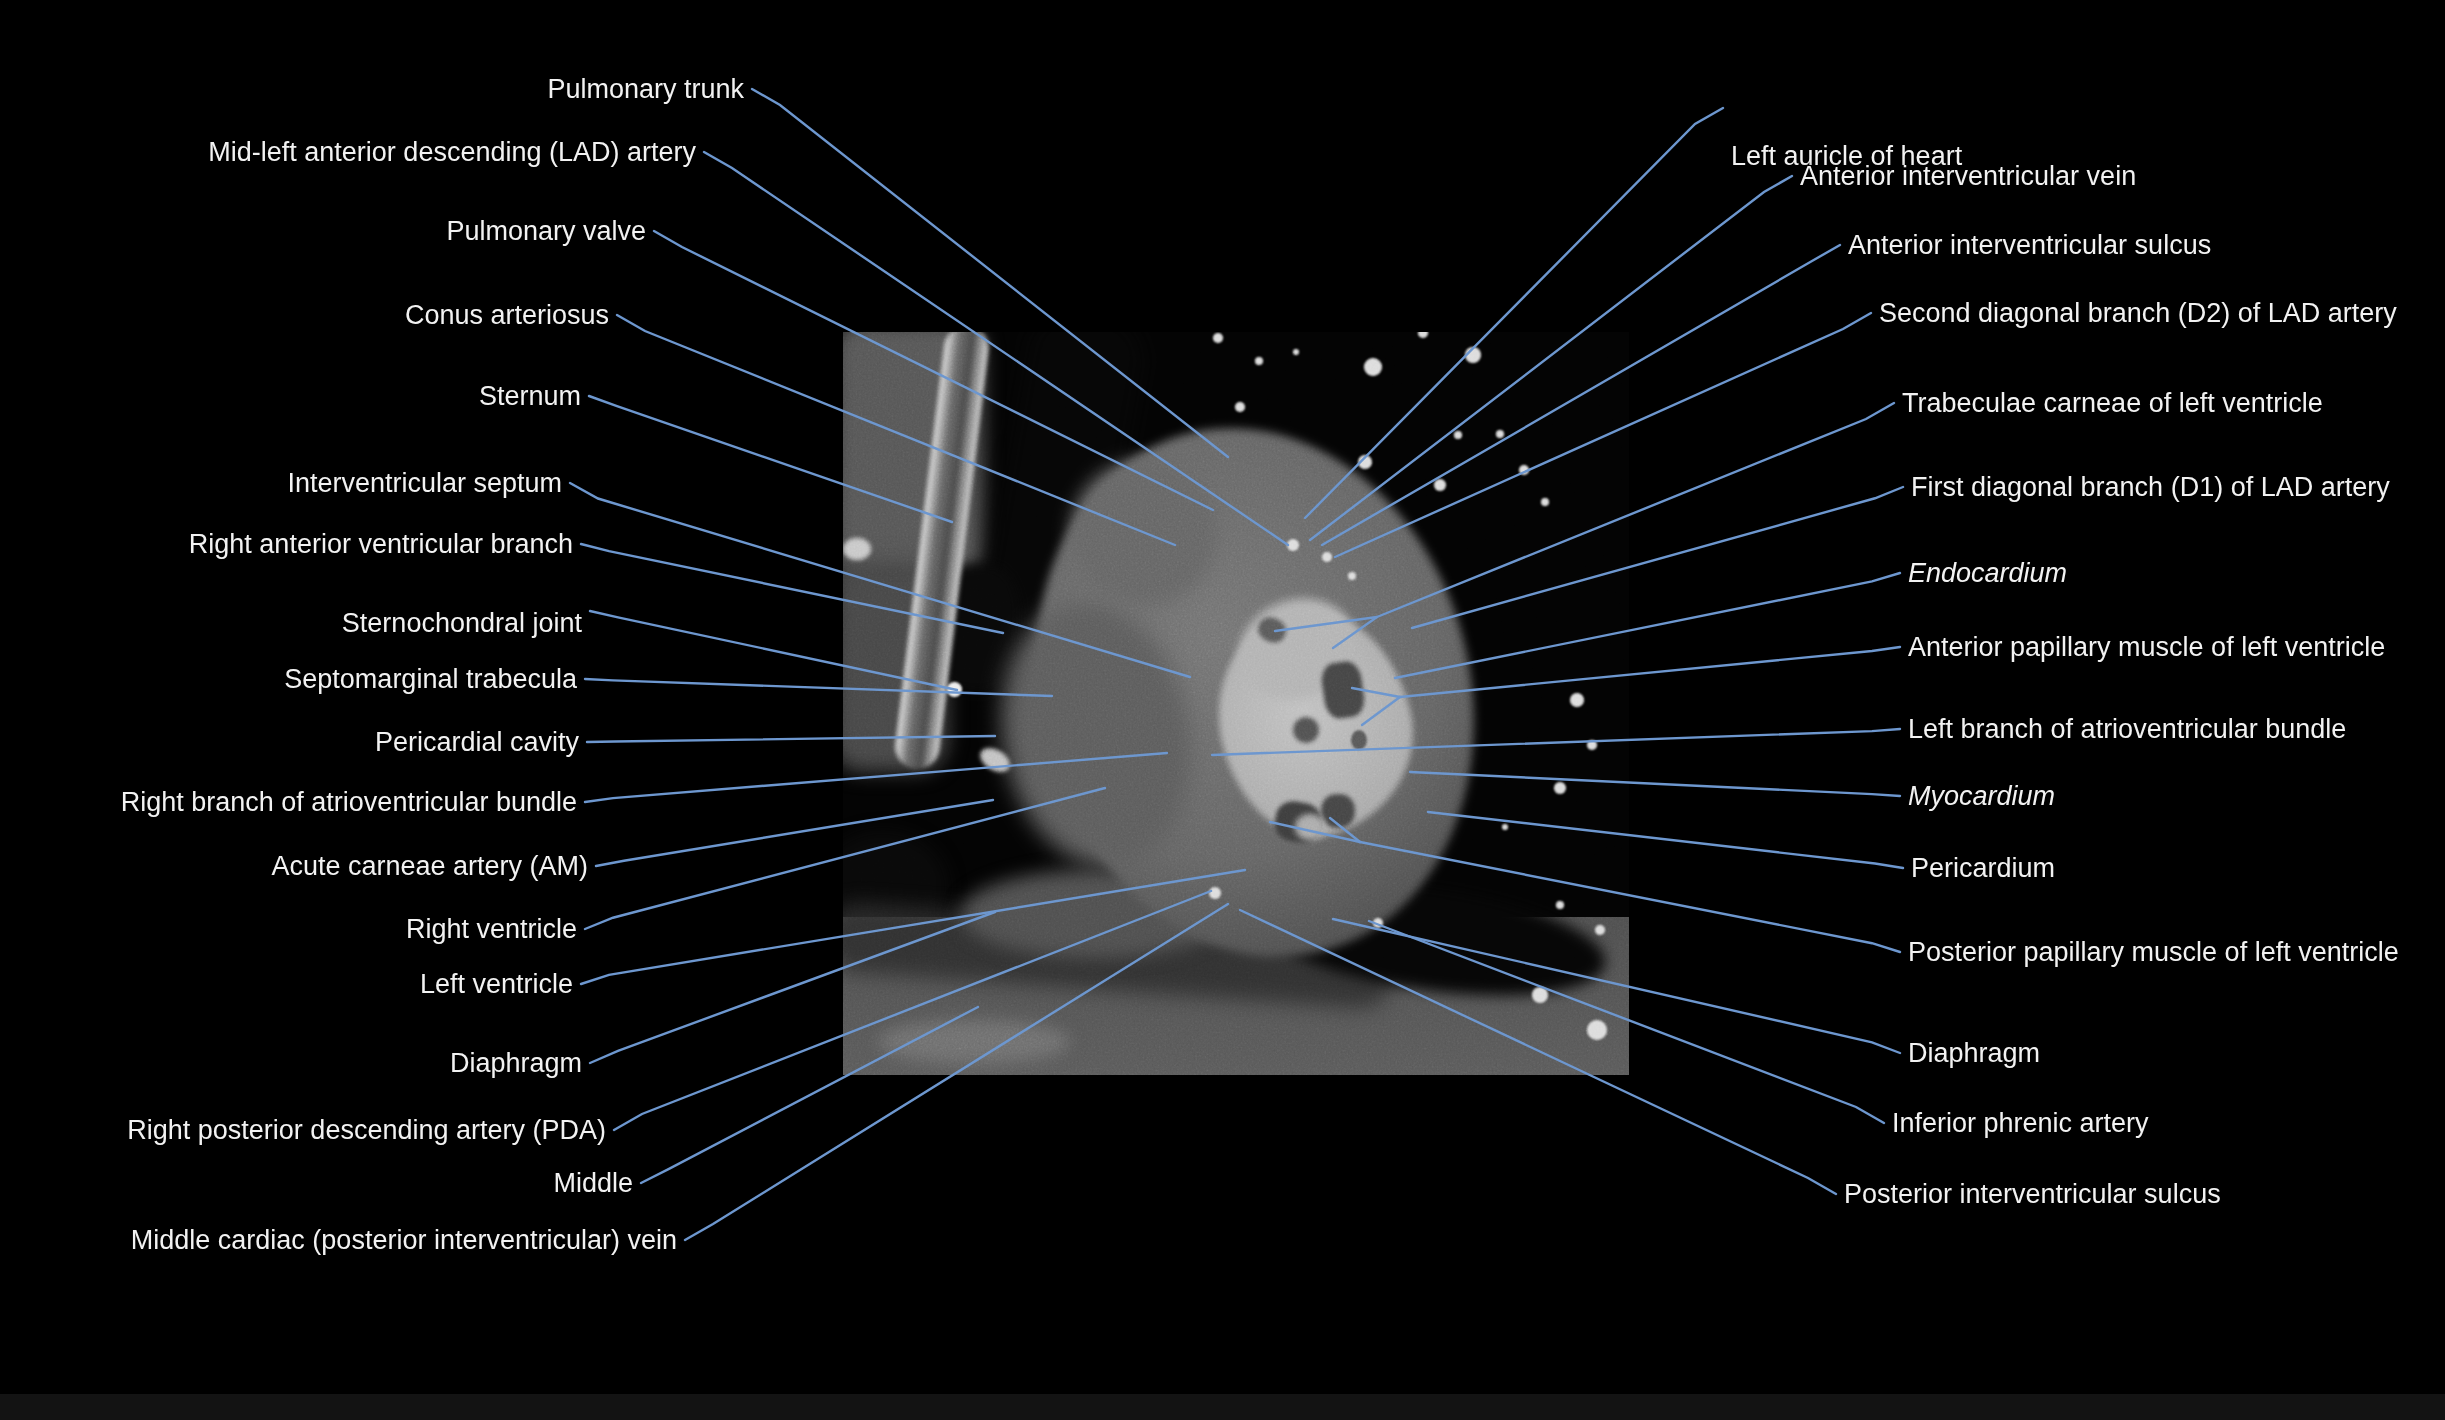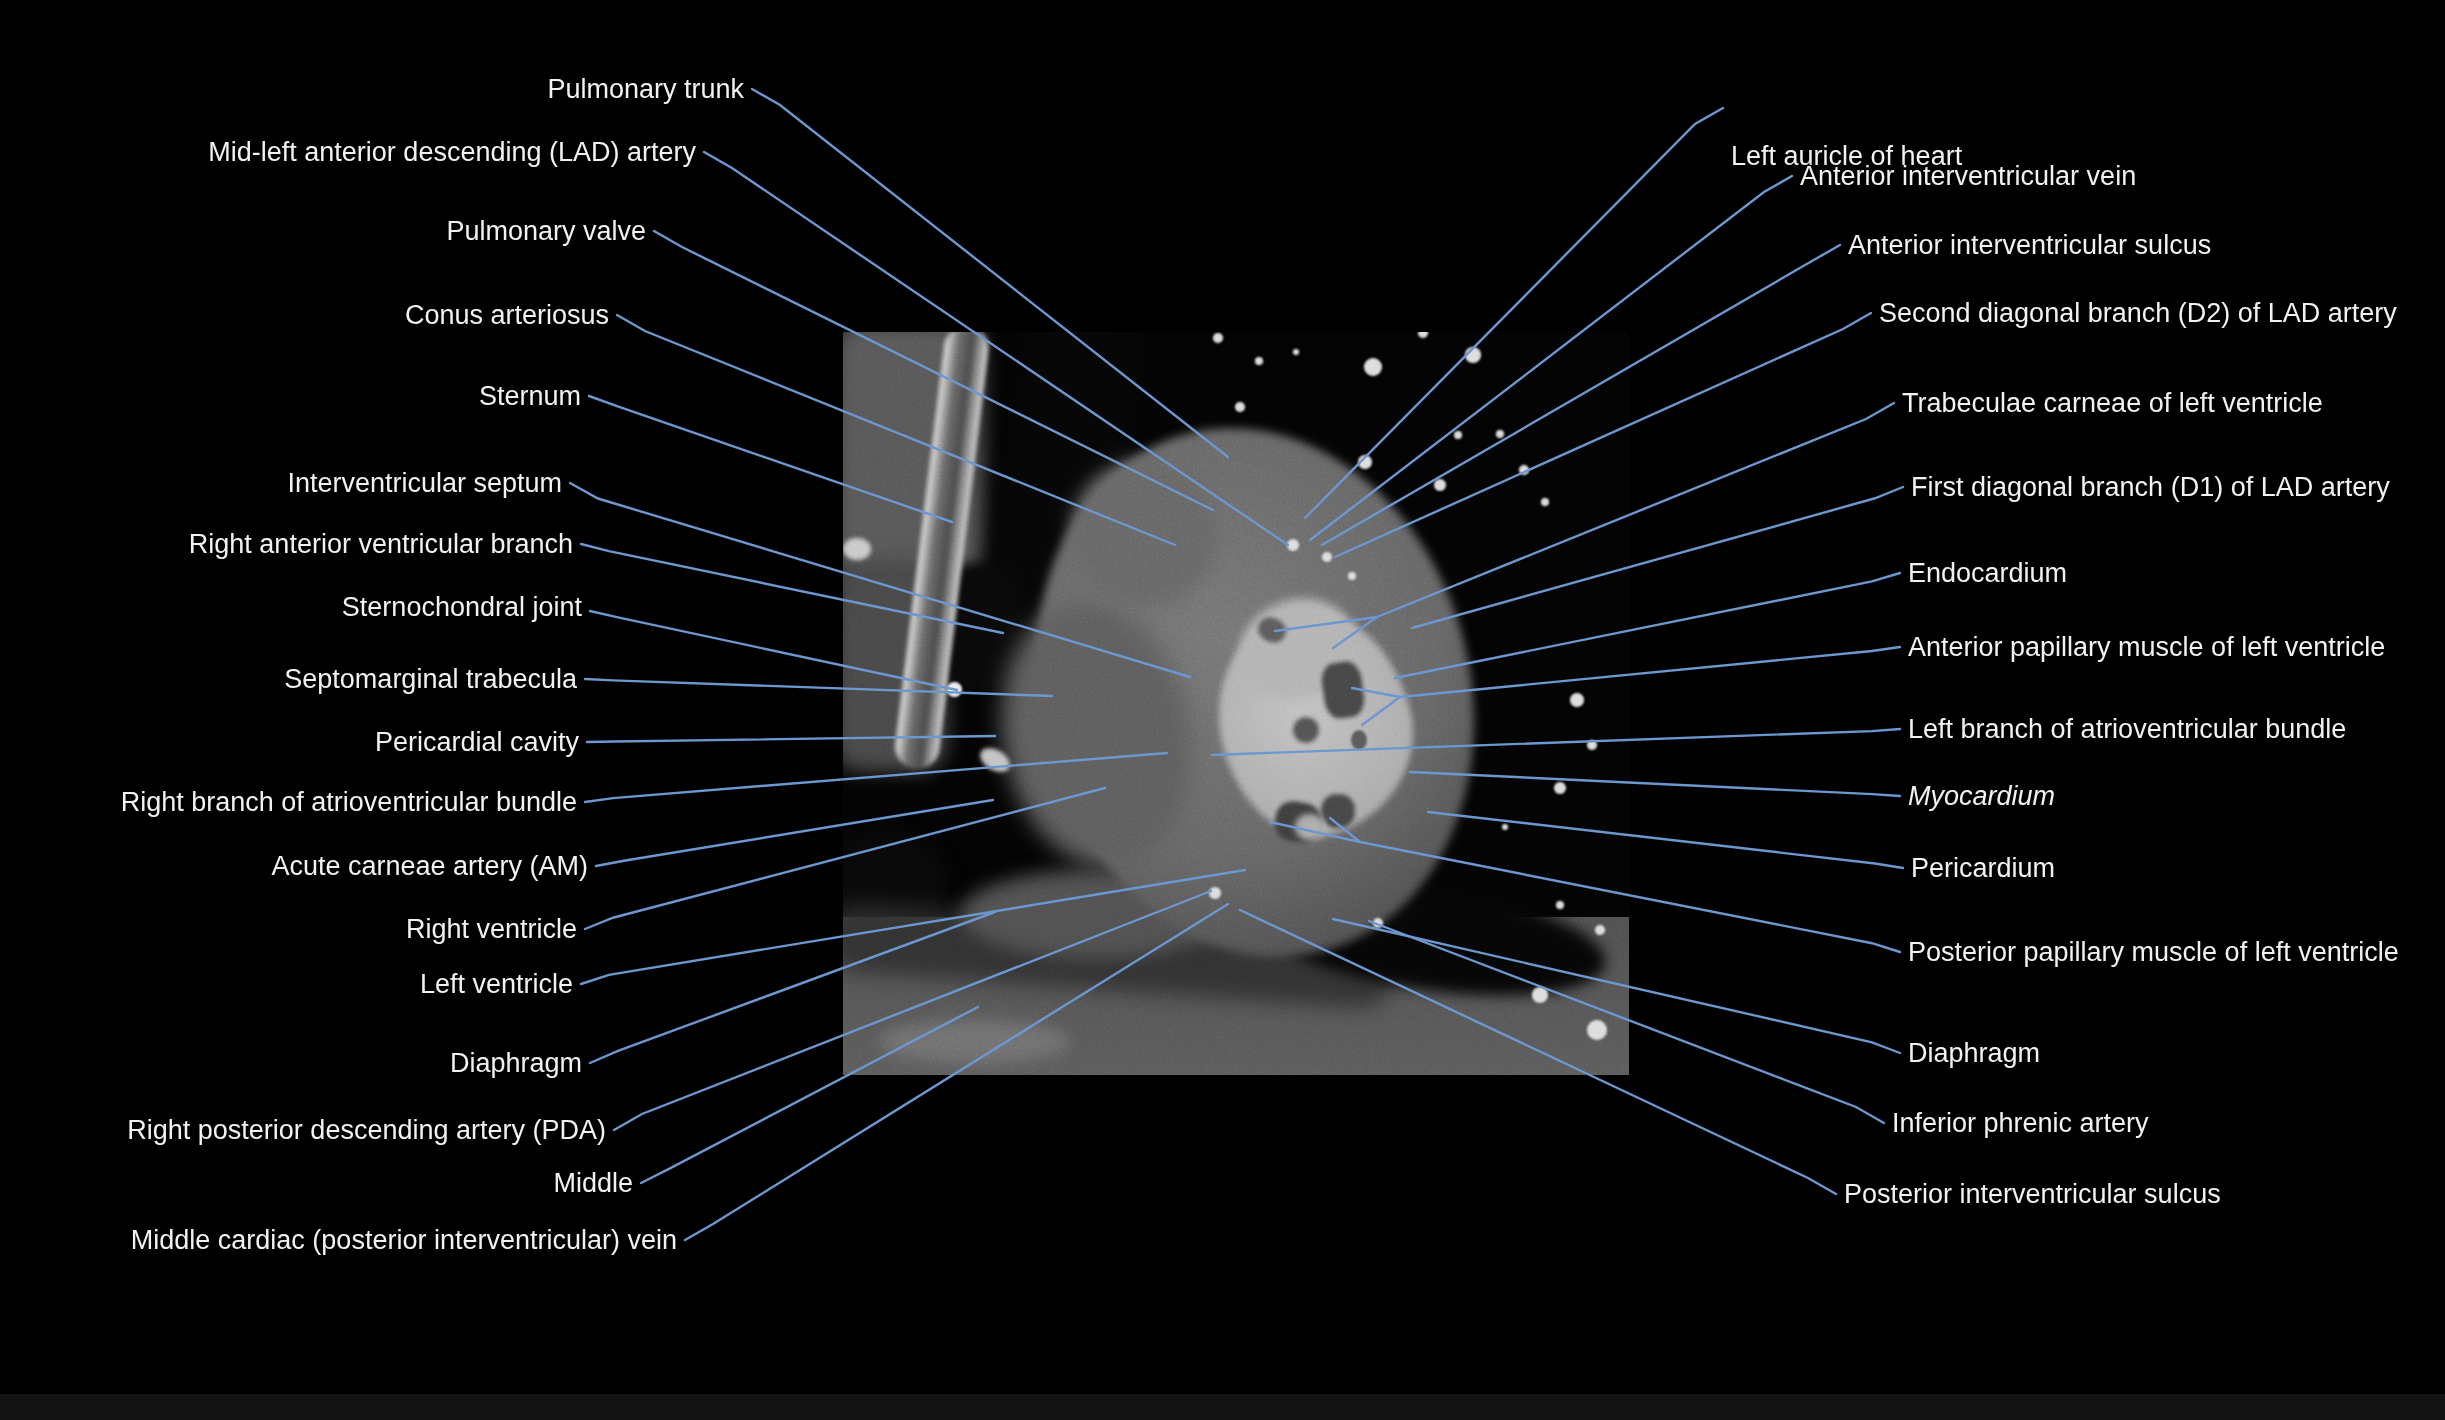--- a/index.html
+++ b/index.html
@@ -160,38 +160,38 @@
     </svg>
 
   <div id="labels">
       <div class="label left" style="top: 74px; right: 1701px;">Pulmonary trunk</div>
       <div class="label left" style="top: 137px; right: 1749px;">Mid-left anterior descending (LAD) artery</div>
       <div class="label left" style="top: 216px; right: 1799px;">Pulmonary valve</div>
       <div class="label left" style="top: 300px; right: 1836px;">Conus arteriosus</div>
       <div class="label left" style="top: 381px; right: 1864px;">Sternum</div>
       <div class="label left" style="top: 468px; right: 1883px;">Interventricular septum</div>
       <div class="label left" style="top: 529px; right: 1872px;">Right anterior ventricular branch</div>
-      <div class="label left" style="top: 592px; right: 1863px;">Sternochondral joint</div>
+      <div class="label left" style="top: 608px; right: 1863px;">Sternochondral joint</div>
       <div class="label left" style="top: 664px; right: 1868px;">Septomarginal trabecula</div>
       <div class="label left" style="top: 727px; right: 1866px;">Pericardial cavity</div>
       <div class="label left" style="top: 787px; right: 1868px;">Right branch of atrioventricular bundle</div>
       <div class="label left" style="top: 851px; right: 1857px;">Acute carneae artery (AM)</div>
       <div class="label left" style="top: 914px; right: 1868px;">Right ventricle</div>
       <div class="label left" style="top: 969px; right: 1872px;">Left ventricle</div>
       <div class="label left" style="top: 1048px; right: 1863px;">Diaphragm</div>
       <div class="label left" style="top: 1115px; right: 1839px;">Right posterior descending artery (PDA)</div>
       <div class="label left" style="top: 1168px; right: 1812px;">Middle</div>
       <div class="label left" style="top: 1225px; right: 1768px;">Middle cardiac (posterior interventricular) vein</div>
       <div class="label right" style="top: 93px; left: 1731px; margin-top: 48px;">Left auricle of heart</div>
       <div class="label right" style="top: 161px; left: 1800px;">Anterior interventricular vein</div>
       <div class="label right" style="top: 230px; left: 1848px;">Anterior interventricular sulcus</div>
       <div class="label right" style="top: 298px; left: 1879px;">Second diagonal branch (D2) of LAD artery</div>
       <div class="label right" style="top: 388px; left: 1902px;">Trabeculae carneae of left ventricle</div>
       <div class="label right" style="top: 472px; left: 1911px;">First diagonal branch (D1) of LAD artery</div>
-      <div class="label right" style="top: 558px; left: 1908px;">Endocardium</div>
+      <div class="label right" style="top: 558px; left: 1908px; font-style: italic;">Endocardium</div>
       <div class="label right" style="top: 632px; left: 1908px;">Anterior papillary muscle of left ventricle</div>
       <div class="label right" style="top: 714px; left: 1908px;">Left branch of atrioventricular bundle</div>
       <div class="label right" style="top: 781px; left: 1908px; font-style: italic;">Myocardium</div>
       <div class="label right" style="top: 853px; left: 1911px;">Pericardium</div>
       <div class="label right" style="top: 937px; left: 1908px;">Posterior papillary muscle of left ventricle</div>
       <div class="label right" style="top: 1038px; left: 1908px;">Diaphragm</div>
       <div class="label right" style="top: 1108px; left: 1892px;">Inferior phrenic artery</div>
       <div class="label right" style="top: 1179px; left: 1844px;">Posterior interventricular sulcus</div>
     </div>
 

